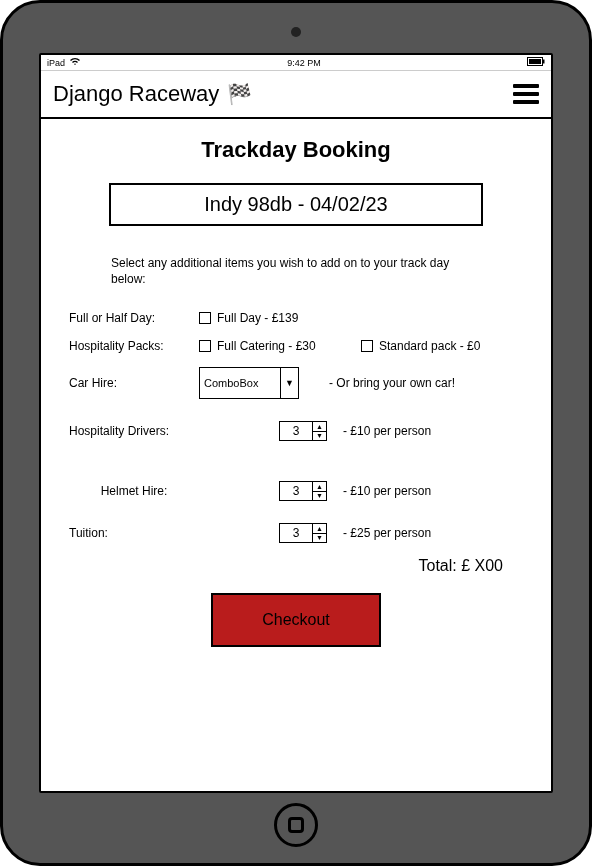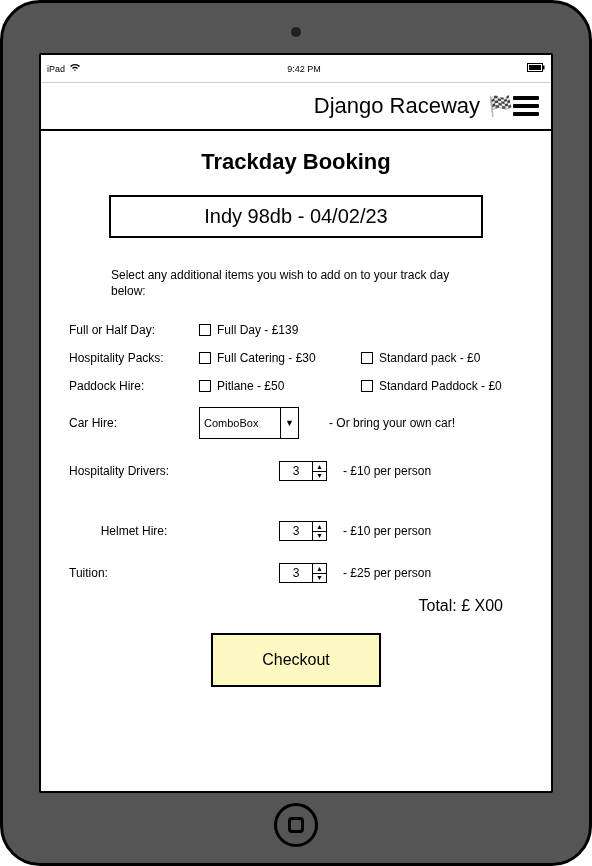--- a/index.html
+++ b/index.html
@@ -53,36 +53,36 @@
       width: 100%;
       height: 100%;
       background: #fff;
       border: 2px solid #000;
       border-radius: 2px;
       display: flex;
       flex-direction: column;
       overflow: hidden;
     }
     .statusbar {
-      height: 28px;
+      height: 16px;
       display: flex;
       align-items: center;
       justify-content: space-between;
       padding: 0 6px;
       font-family: Arial, sans-serif;
       font-size: 9px;
       color: #000;
       border-bottom: 1px solid #ccc;
     }
     .statusbar .left, .statusbar .right { display: flex; align-items: center; gap: 4px; }
     .wifi-icon, .battery-icon { display: inline-block; }
     .header {
       display: flex;
       align-items: center;
-      justify-content: flex-end;
+      justify-content: space-between;
       padding: 10px 12px;
       border-bottom: 2px solid #000;
     }
     .brand {
       font-size: 22px;
       display: flex;
       align-items: center;
       gap: 8px;
     }
     .flag-icon { font-size: 20px; }
@@ -221,21 +221,21 @@
     .btn {
       flex: 1;
       border: 2px solid #000;
       padding: 16px 8px;
       text-align: center;
       font-size: 16px;
       cursor: pointer;
       max-width: 170px;
     }
     .btn-green { background: #8fc77f; }
-    .btn-blue { background: #fef9c3; text-align: center; }
+    .btn-blue { background: #b91c1c; text-align: center; }
   </style>
 </head>
 <body>
 
 <div class="tablet-frame">
   <div class="camera"></div>
 
   <div class="screen">
 
     <div class="statusbar">
@@ -291,31 +291,20 @@
         <div class="col">
           <div class="cb"></div>
           <span>Full Catering - £30</span>
         </div>
         <div class="col2">
           <div class="cb"></div>
           <span>Standard pack - £0</span>
         </div>
       </div>
 
-      <div class="row">
-        <div class="label">Paddock Hire:</div>
-        <div class="col">
-          <div class="cb"></div>
-          <span>Pitlane - £50</span>
-        </div>
-        <div class="col2">
-          <div class="cb"></div>
-          <span>Standard Paddock - £0</span>
-        </div>
-      </div>
 
       <div class="row">
         <div class="label">Car Hire:</div>
         <div class="combo">
           <div class="combo-text">ComboBox</div>
           <div class="combo-btn">▼</div>
         </div>
         <span class="note2">- Or bring your own car!</span>
       </div>
 

